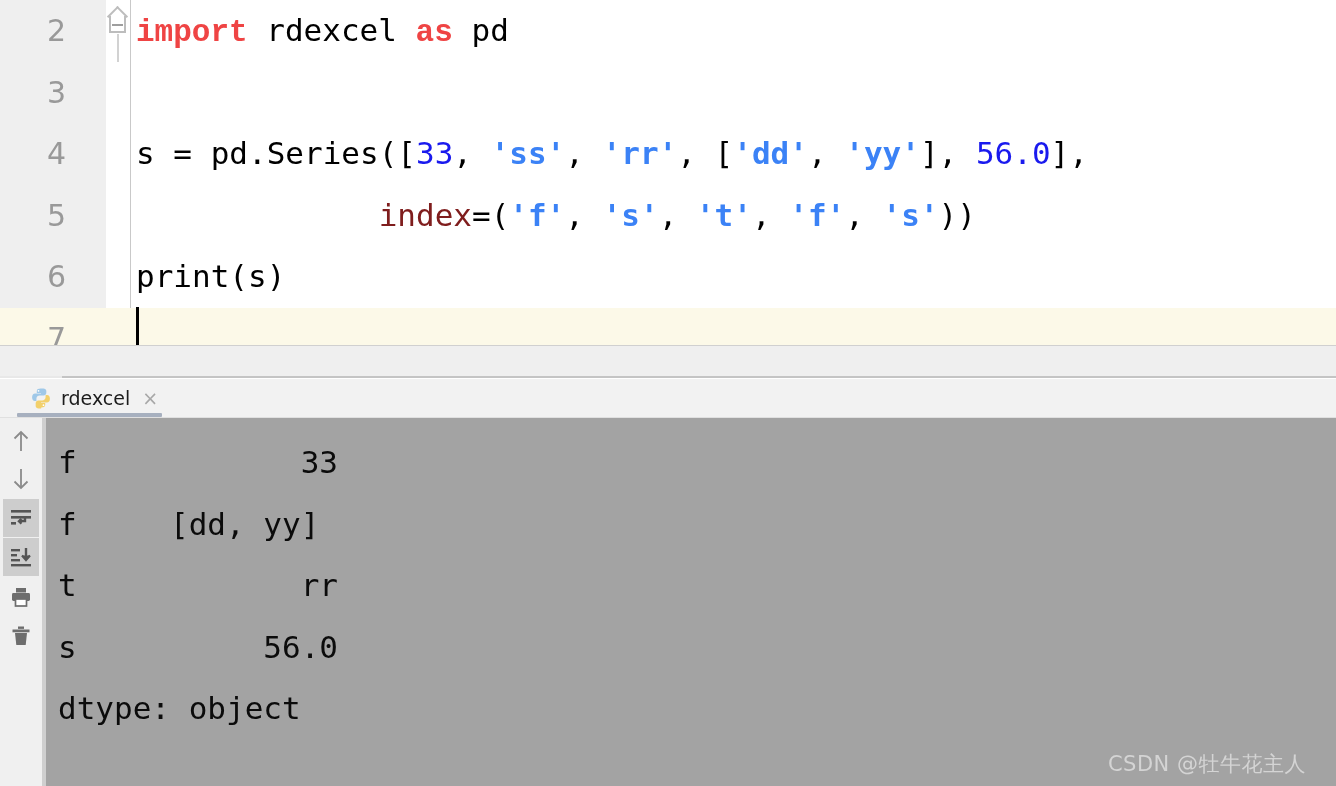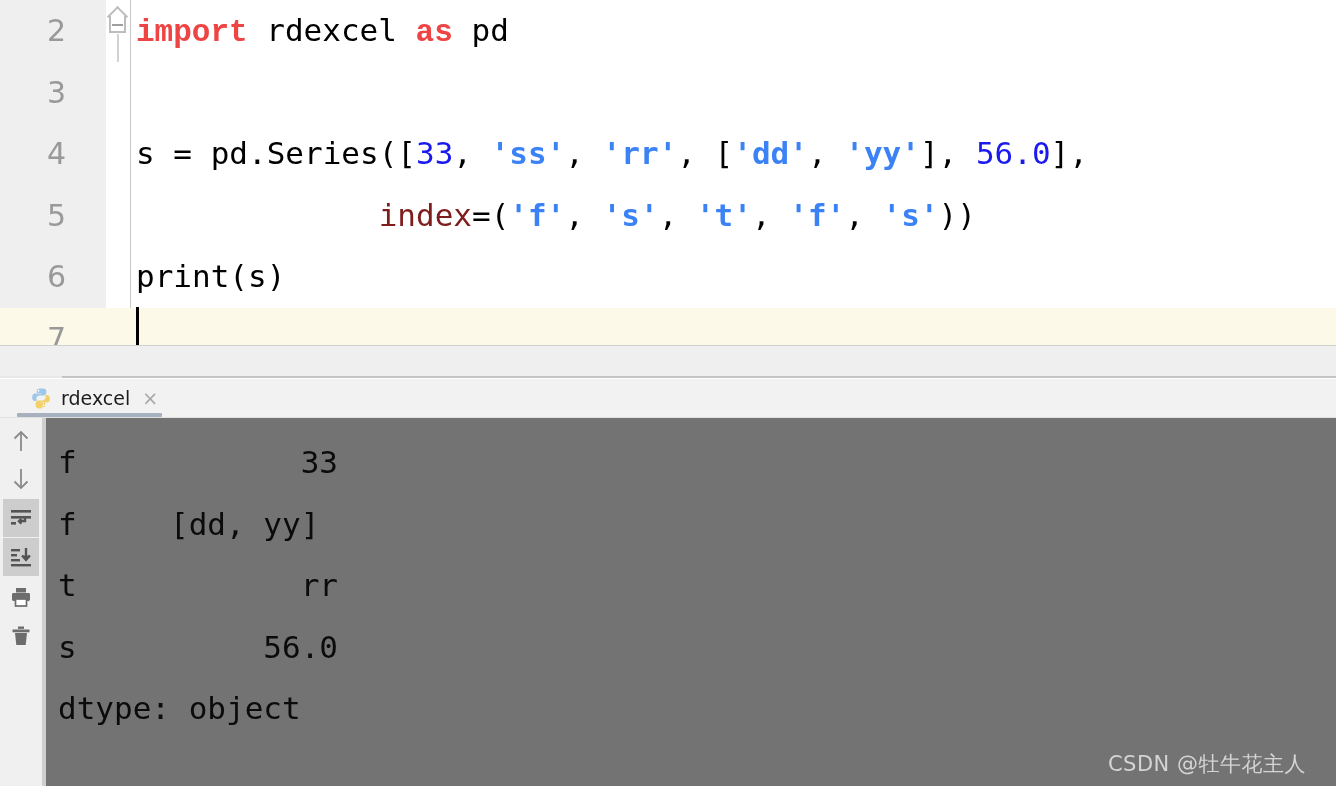--- a/index.html
+++ b/index.html
@@ -211,21 +211,21 @@
     font-family: "DejaVu Sans", "Liberation Sans", sans-serif;
     line-height: 1;
   }
 
   
   .console {
     position: absolute;
     left: 0; top: 418px;
     width: 1336px;
     height: 368px;
-    background: #737373;
+    background: #a3a3a3;
   }
   .console-toolbar {
     position: absolute;
     left: 0; top: 0;
     width: 42px;
     height: 368px;
     background: #f0f0f0;
     border-right: 1px solid #cfcfcf;
   }
   .tb-btn {

